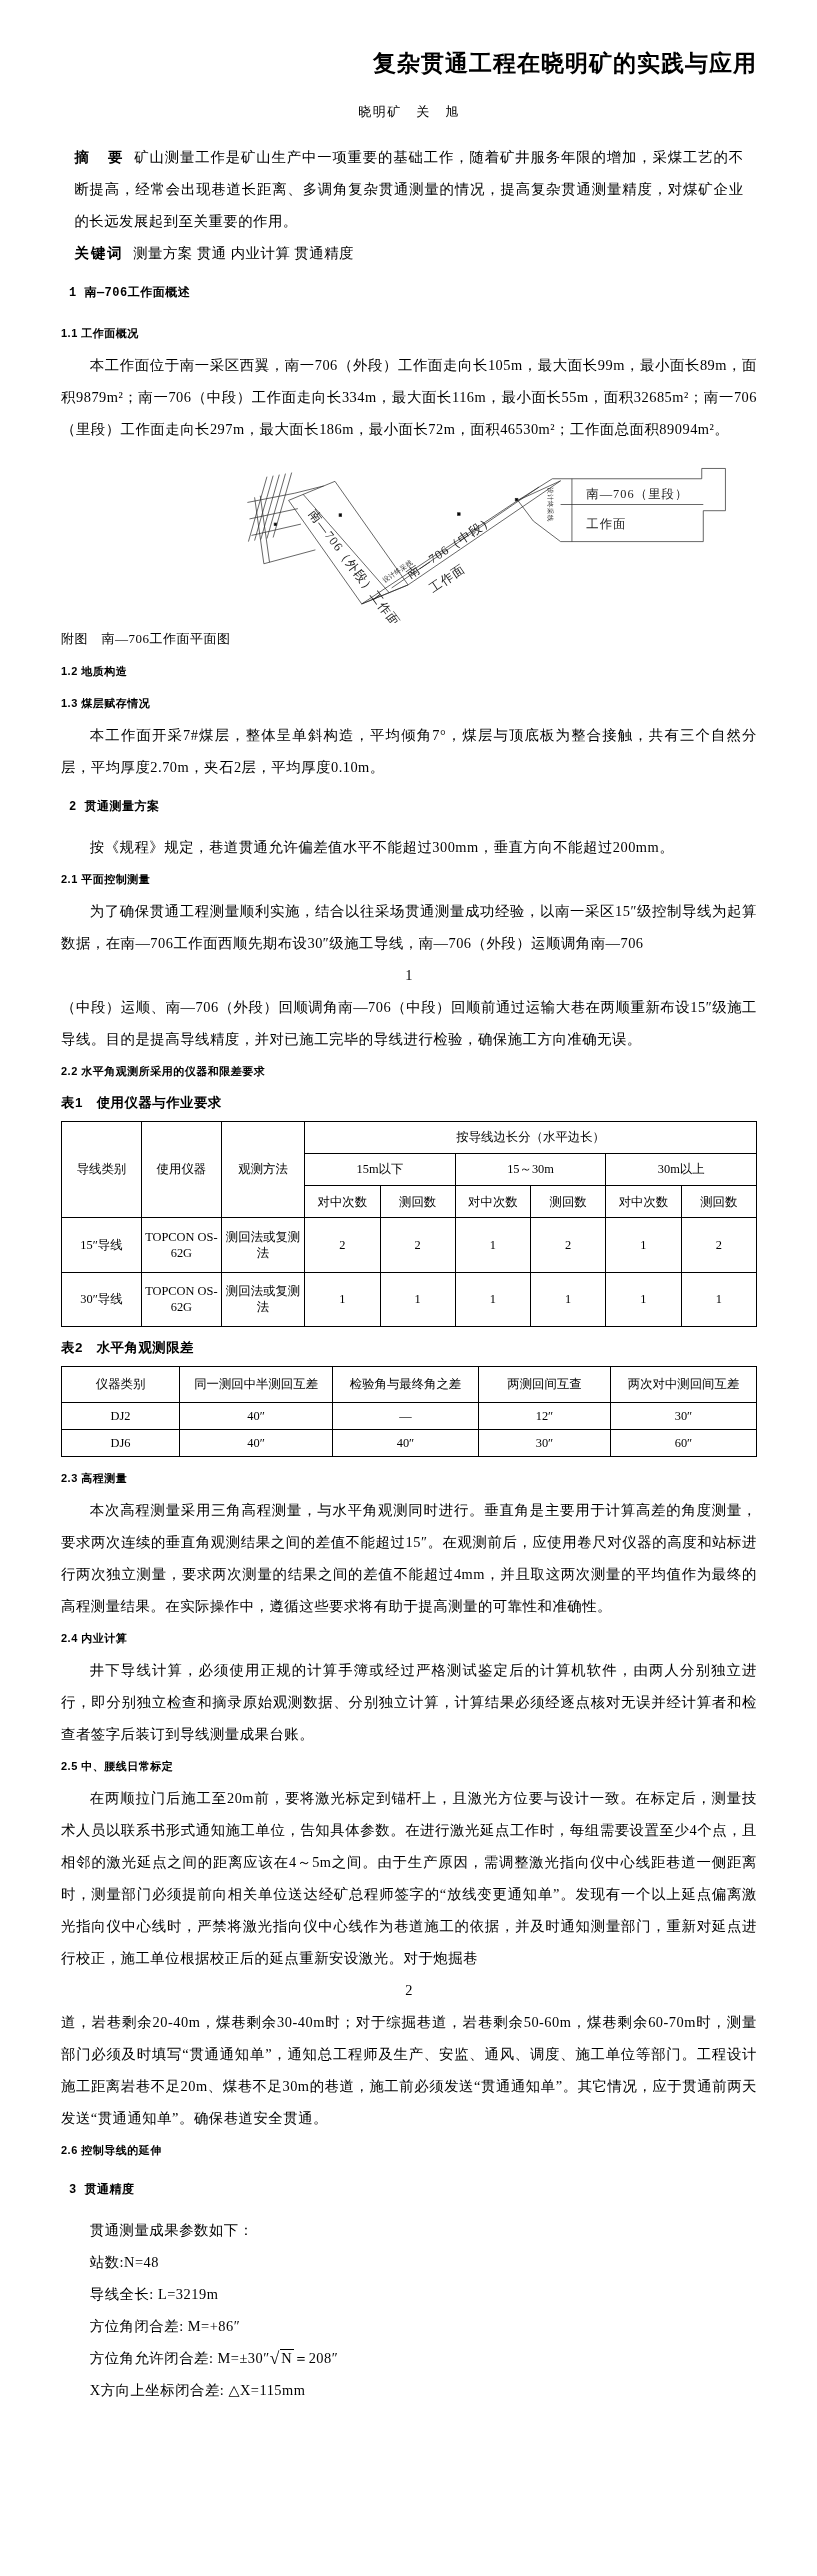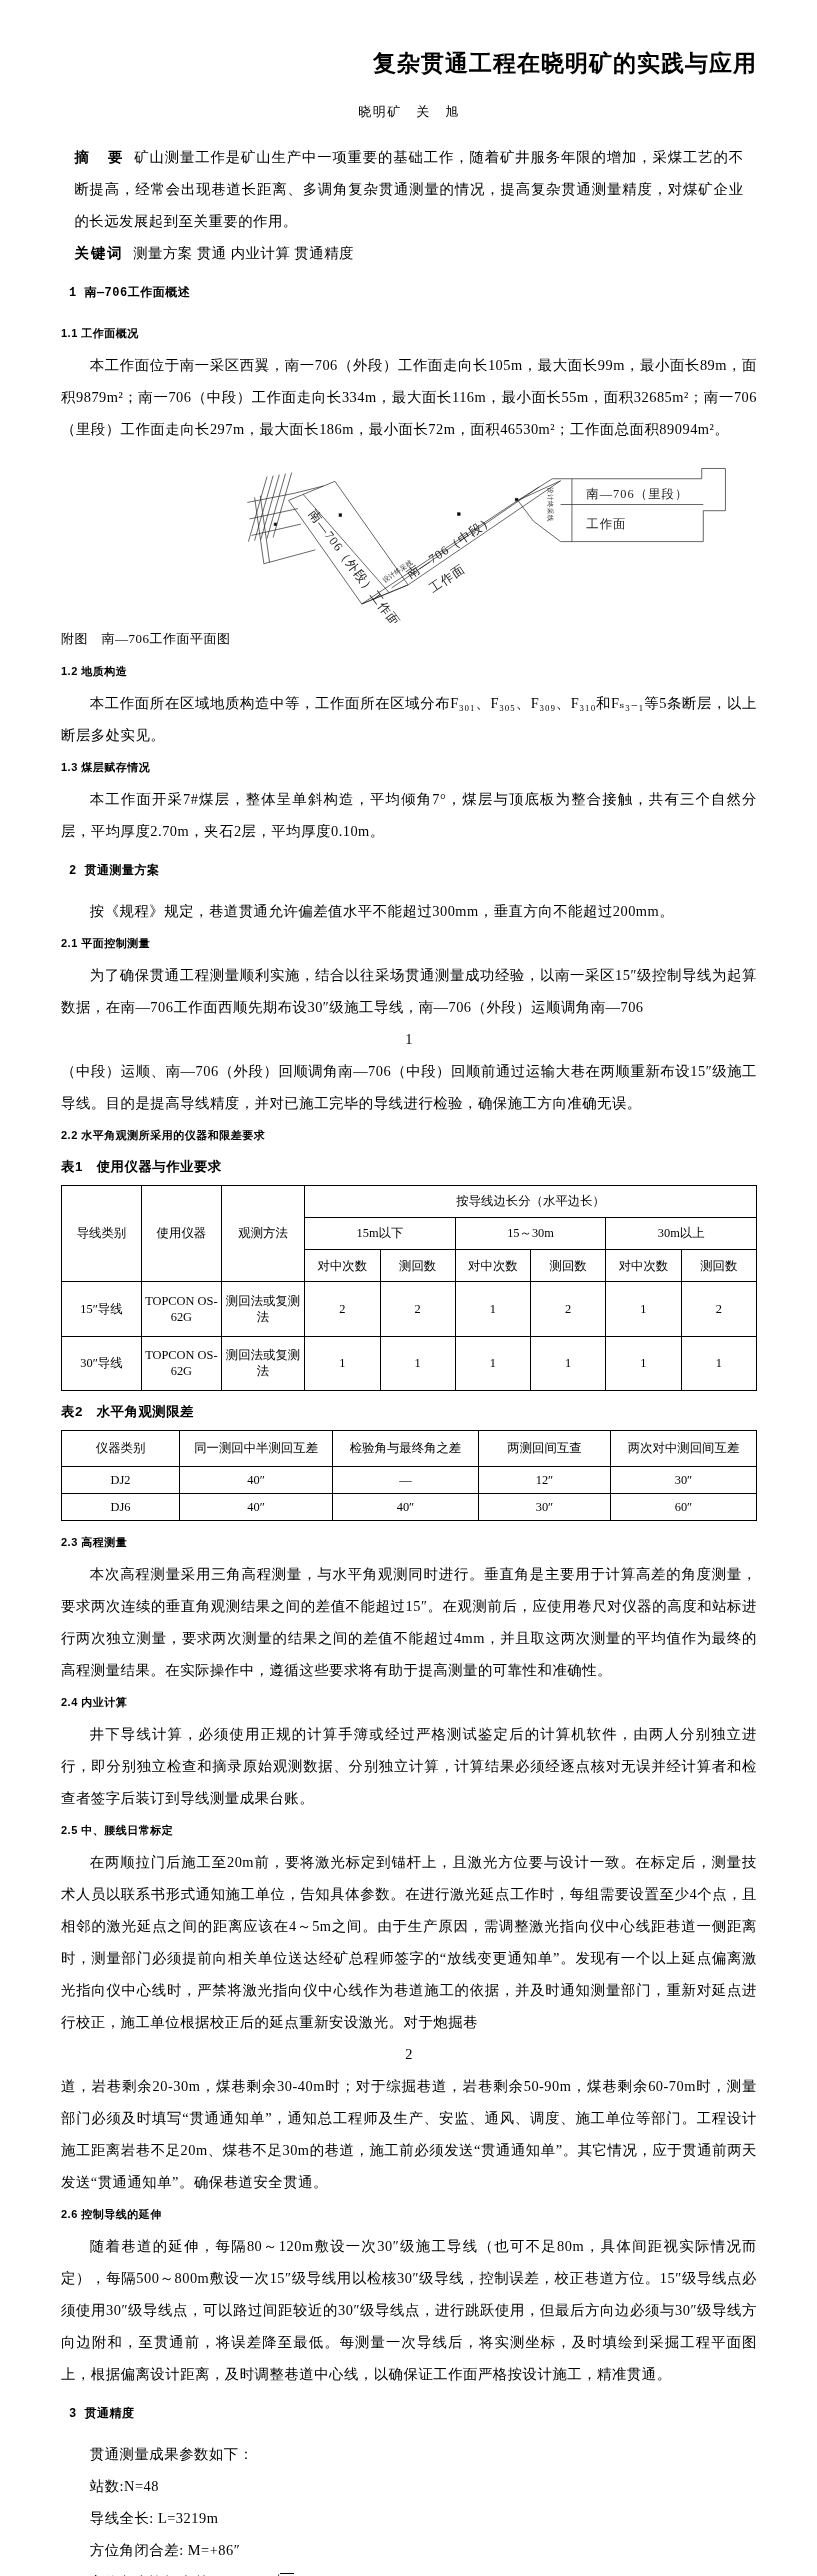--- a/index.html
+++ b/index.html
@@ -155,21 +155,20 @@
       </g>
       <g fill="#333333" font-size="13">
         <text transform="translate(286,252) rotate(-34)">设计终采线</text>
         <text transform="translate(604,66) rotate(90)">设计终采线</text>
       </g>
     </svg>
   </div>
   <p class="fig-caption">附图　南—706工作面平面图</p>
 
   <h3 class="h-sub">1.2 地质构造</h3>
-  <p>本工作面所在区域地质构造中等，工作面所在区域分布F₃₀₁、F₃₀₅、F₃₀₉、F₃₁₀和Fₛ₃₋₁等5条断层，以上断层多处实见。</p>
 
   <h3 class="h-sub">1.3 煤层赋存情况</h3>
   <p>本工作面开采7#煤层，整体呈单斜构造，平均倾角7°，煤层与顶底板为整合接触，共有三个自然分层，平均厚度2.70m，夹石2层，平均厚度0.10m。</p>
 
   <h2 class="h-main">2 贯通测量方案</h2>
   <p>按《规程》规定，巷道贯通允许偏差值水平不能超过300mm，垂直方向不能超过200mm。</p>
 
   <h3 class="h-sub">2.1 平面控制测量</h3>
   <p>为了确保贯通工程测量顺利实施，结合以往采场贯通测量成功经验，以南一采区15″级控制导线为起算数据，在南—706工作面西顺先期布设30″级施工导线，南—706（外段）运顺调角南—706</p>
   <p class="pageno">1</p>
@@ -271,24 +270,23 @@
 
   <h3 class="h-sub">2.3 高程测量</h3>
   <p>本次高程测量采用三角高程测量，与水平角观测同时进行。垂直角是主要用于计算高差的角度测量，要求两次连续的垂直角观测结果之间的差值不能超过15″。在观测前后，应使用卷尺对仪器的高度和站标进行两次独立测量，要求两次测量的结果之间的差值不能超过4mm，并且取这两次测量的平均值作为最终的高程测量结果。在实际操作中，遵循这些要求将有助于提高测量的可靠性和准确性。</p>
 
   <h3 class="h-sub">2.4 内业计算</h3>
   <p>井下导线计算，必须使用正规的计算手簿或经过严格测试鉴定后的计算机软件，由两人分别独立进行，即分别独立检查和摘录原始观测数据、分别独立计算，计算结果必须经逐点核对无误并经计算者和检查者签字后装订到导线测量成果台账。</p>
 
   <h3 class="h-sub">2.5 中、腰线日常标定</h3>
   <p>在两顺拉门后施工至20m前，要将激光标定到锚杆上，且激光方位要与设计一致。在标定后，测量技术人员以联系书形式通知施工单位，告知具体参数。在进行激光延点工作时，每组需要设置至少4个点，且相邻的激光延点之间的距离应该在4～5m之间。由于生产原因，需调整激光指向仪中心线距巷道一侧距离时，测量部门必须提前向相关单位送达经矿总程师签字的“放线变更通知单”。发现有一个以上延点偏离激光指向仪中心线时，严禁将激光指向仪中心线作为巷道施工的依据，并及时通知测量部门，重新对延点进行校正，施工单位根据校正后的延点重新安设激光。对于炮掘巷</p>
   <p class="pageno">2</p>
-  <p class="noindent">道，岩巷剩余20-30m，煤巷剩余30-40m时；对于综掘巷道，岩巷剩余50-90m，煤巷剩余60-70m时，测量部门必须及时填写“贯通通知单”，通知总工程师及生产、安监、通风、调度、施工单位等部门。工程设计施工距离岩巷不足20m、煤巷不足30m的巷道，施工前必须发送“贯通通知单”。其它情况，应于贯通前两天发送“贯通通知单”。确保巷道安全贯通。</p>
+  <p class="noindent">道，岩巷剩余20-40m，煤巷剩余30-40m时；对于综掘巷道，岩巷剩余50-60m，煤巷剩余60-70m时，测量部门必须及时填写“贯通通知单”，通知总工程师及生产、安监、通风、调度、施工单位等部门。工程设计施工距离岩巷不足20m、煤巷不足30m的巷道，施工前必须发送“贯通通知单”。其它情况，应于贯通前两天发送“贯通通知单”。确保巷道安全贯通。</p>
 
   <h3 class="h-sub">2.6 控制导线的延伸</h3>
-  <p>随着巷道的延伸，每隔80～120m敷设一次30″级施工导线（也可不足80m，具体间距视实际情况而定），每隔500～800m敷设一次15″级导线用以检核30″级导线，控制误差，校正巷道方位。15″级导线点必须使用30″级导线点，可以路过间距较近的30″级导线点，进行跳跃使用，但最后方向边必须与30″级导线方向边附和，至贯通前，将误差降至最低。每测量一次导线后，将实测坐标，及时填绘到采掘工程平面图上，根据偏离设计距离，及时调整巷道中心线，以确保证工作面严格按设计施工，精准贯通。</p>
 
   <h2 class="h-main">3 贯通精度</h2>
   <p>贯通测量成果参数如下：</p>
   <p class="metric">站数:N=48</p>
   <p class="metric">导线全长: L=3219m</p>
   <p class="metric">方位角闭合差: M=+86″</p>
   <p class="metric"><span>方位角允许闭合差: M=±30″</span><span class="sqrt-sym">√</span><span class="rad">N</span><span>＝208″</span></p>
   <p class="metric">X方向上坐标闭合差: △X=115mm</p>
 
 </div>

